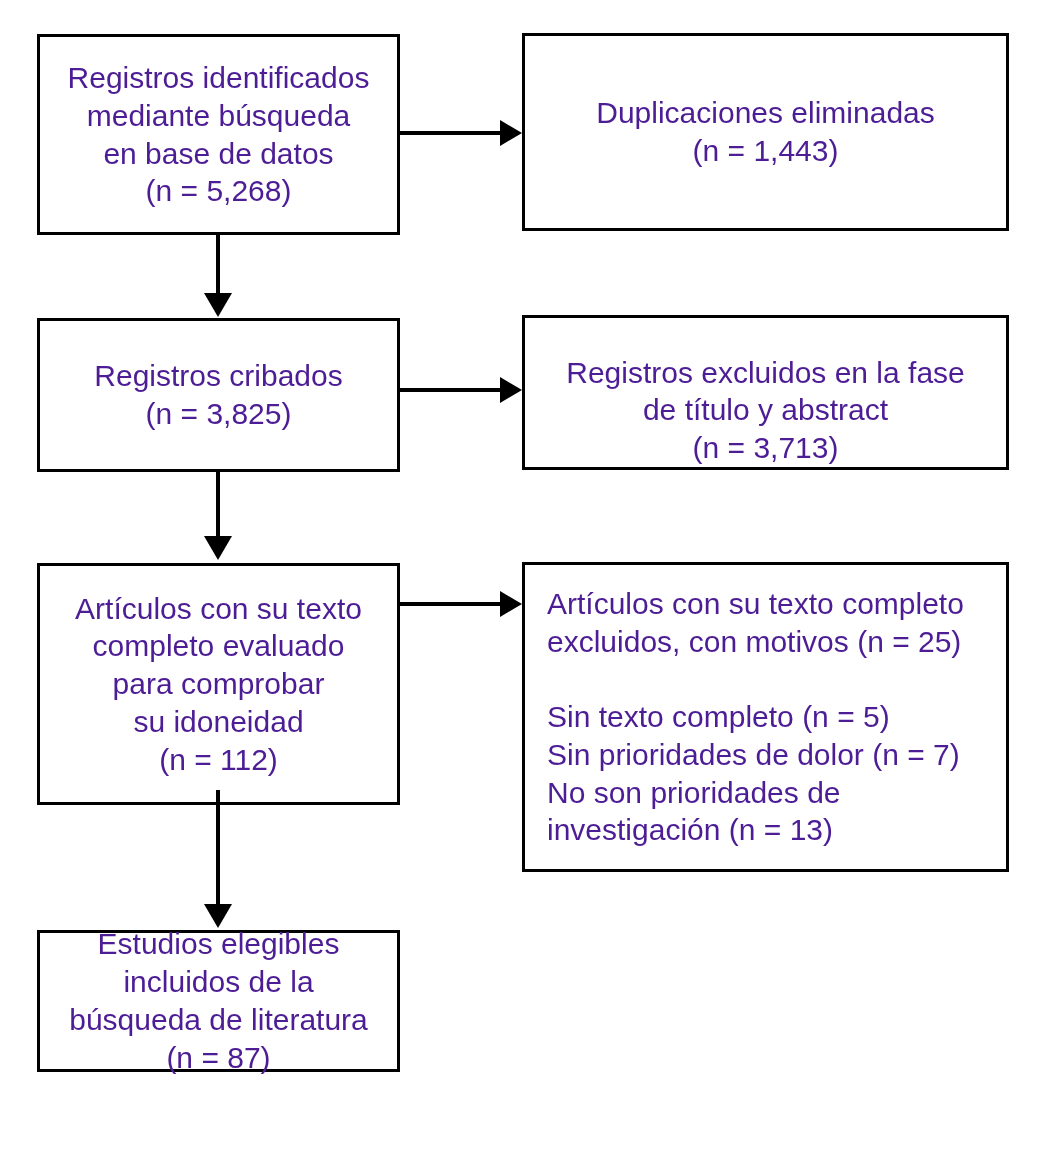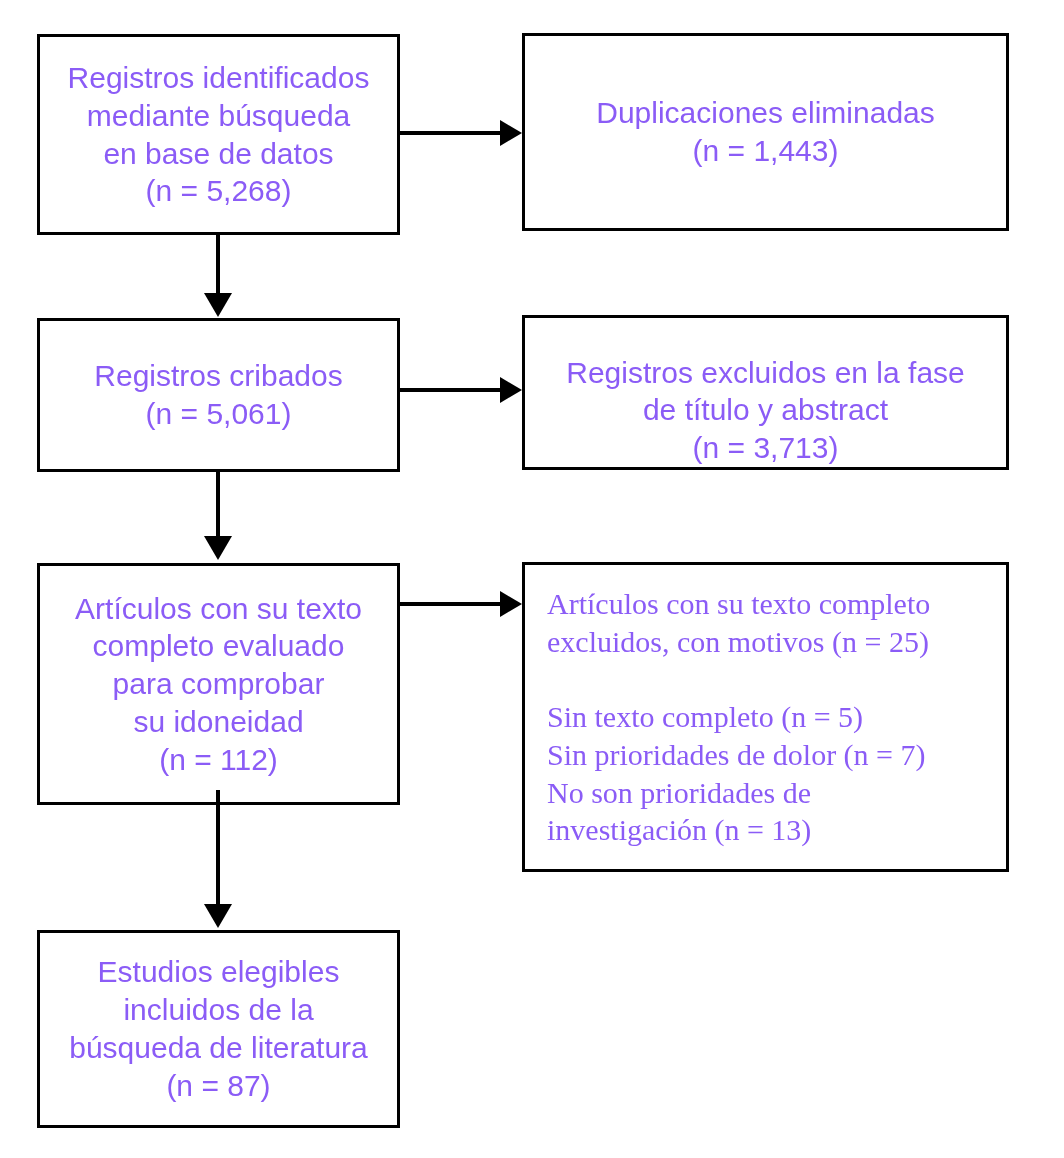--- a/index.html
+++ b/index.html
@@ -21,42 +21,41 @@
   .node {
     position: absolute;
     box-sizing: border-box;
     border: 3px solid #000000;
     background: #ffffff;
     display: flex;
     align-items: center;
     justify-content: center;
     font-size: 30px;
     line-height: 1.26;
-    color: #8b5cf6;
+    color: #4c1d95;
   }
   .node .txt {
     white-space: pre-line;
     text-align: center;
     padding: 0 10px;
   }
   .node.left-align .txt {
     text-align: left;
     width: 100%;
     padding: 0 0 0 22px;
-    font-family: Liberation Serif, serif;
   }
 
   
   #box-identification   { left: 37px;  top: 34px;  width: 363px; height: 201px; }
   #box-duplicates       { left: 522px; top: 33px;  width: 487px; height: 198px; }
   #box-screened         { left: 37px;  top: 318px; width: 363px; height: 154px; }
   #box-excluded-title   { left: 522px; top: 315px; width: 487px; height: 155px; align-items: flex-end; }
   #box-fulltext         { left: 37px;  top: 563px; width: 363px; height: 242px; }
   #box-excluded-reasons { left: 522px; top: 562px; width: 487px; height: 310px; }
-  #box-included         { left: 37px;  top: 930px; width: 363px; height: 198px; }
+  #box-included         { left: 37px;  top: 930px; width: 363px; height: 142px; }
 
   
   .conn-h {
     position: absolute;
     height: 4px;
     background: #000000;
   }
   .conn-v {
     position: absolute;
     width: 4px;
@@ -105,21 +104,21 @@
 (n = 5,268)</span>
   </div>
 
   <div class="node" id="box-duplicates">
     <span class="txt">Duplicaciones eliminadas
 (n = 1,443)</span>
   </div>
 
   <div class="node" id="box-screened">
     <span class="txt">Registros cribados
-(n = 5,061)</span>
+(n = 3,825)</span>
   </div>
 
   <div class="node" id="box-excluded-title">
     <span class="txt">Registros excluidos en la fase
 de título y abstract
 (n = 3,713)</span>
   </div>
 
   <div class="node" id="box-fulltext">
     <span class="txt">Artículos con su texto

